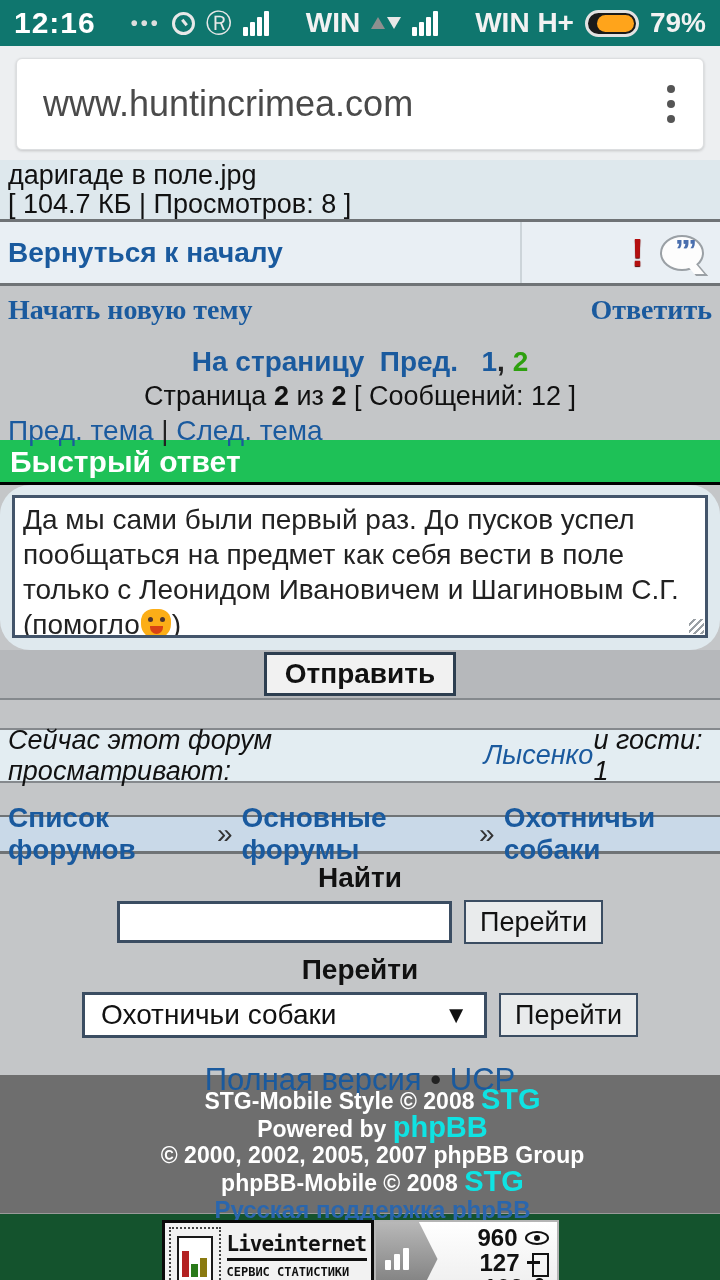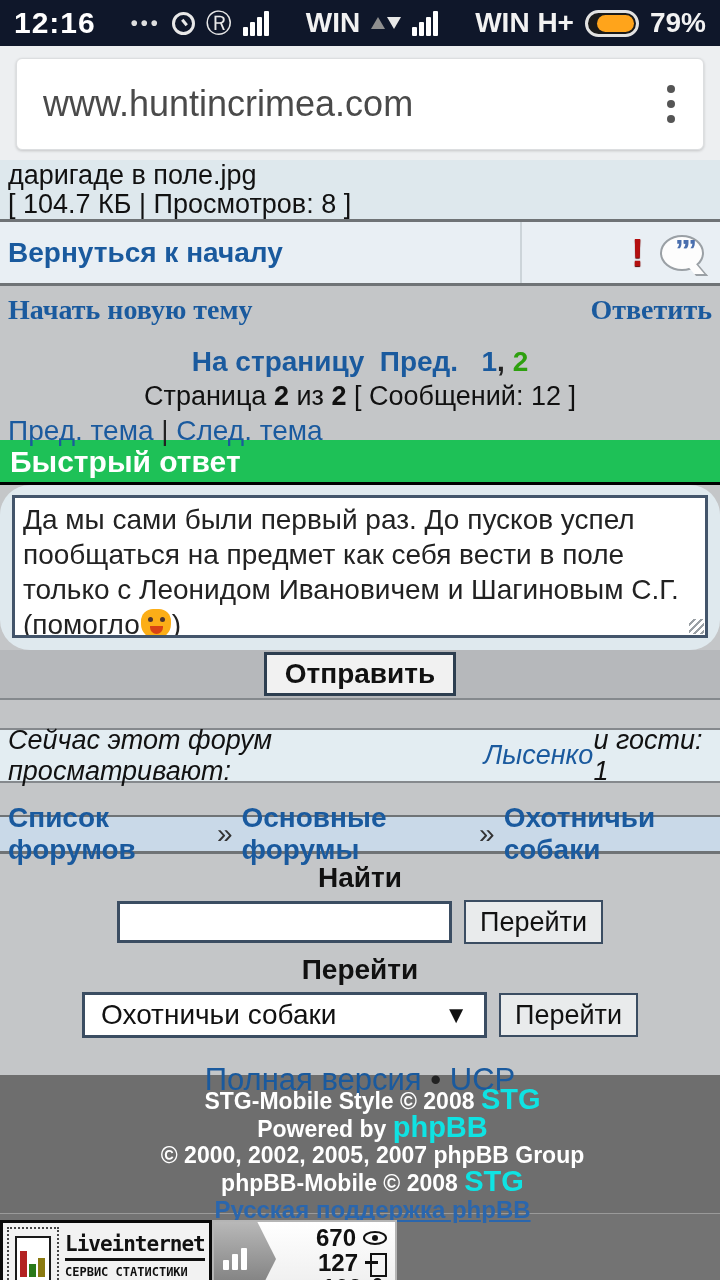--- a/index.html
+++ b/index.html
@@ -1,21 +1,21 @@
 <!DOCTYPE html>
 <html><head>
 <meta charset="utf-8">
 <style>
   * { margin:0; padding:0; box-sizing:border-box; }
   html,body { background:#000; }
   body { font-family:"Liberation Sans","DejaVu Sans",sans-serif; }
   .screen { width:720px; height:1280px; overflow:hidden; background:#c4c6c8; position:relative; }
 
   
-  .status-bar { height:46px; background:#0f172a; color:#fff; display:flex; align-items:center; padding:0 14px; }
+  .status-bar { height:46px; background:#0f766e; color:#fff; display:flex; align-items:center; padding:0 14px; }
   .sb-time { font-size:30px; font-weight:bold; letter-spacing:1px; }
   .sb-right { margin-left:auto; display:flex; align-items:center; gap:11px; }
   .sb-dots { color:#ddd; font-size:20px; letter-spacing:3px; font-weight:bold; }
   .sb-alarm { width:23px; height:23px; border:3px solid #e8e8e8; border-radius:50%; position:relative; }
   .sb-alarm::before { content:""; position:absolute; left:8px; top:4px; width:3px; height:7px; background:#e8e8e8; transform:rotate(-40deg); }
   .sb-roaming { font-size:26px; color:#e8e8e8; line-height:1; }
   .sb-sig { display:inline-flex; align-items:flex-end; gap:2px; height:25px; }
   .sb-sig i { width:5px; background:#fff; border-radius:1px; }
   .sb-sig i:nth-child(1){height:9px;} .sb-sig i:nth-child(2){height:14px;}
   .sb-sig i:nth-child(3){height:19px;} .sb-sig i:nth-child(4){height:25px;}
@@ -83,21 +83,21 @@
   .select-box { width:405px; height:46px; border:3px solid #3b4d62; background:#fff; display:flex; align-items:center; padding:0 16px; font-size:28px; color:#111; }
   .select-arrow { margin-left:auto; font-size:24px; color:#111; }
   .version-line { margin-top:24px; font-size:31px; }
   .version-dot { color:#222; }
 
   .footer { height:138px; background:#6e6e6e; text-align:center; padding-top:12px; color:#fff; font-size:23px; font-weight:bold; }
   .footer div { margin-bottom:1px; line-height:25px;padding-left:25px; }
   .cyan-link { color:#0fe3e3; font-size:29px; text-decoration:none; }
   .footer-blue-link { color:#2a66ad; font-size:24px; }
 
-  .counters { height:67px; background:#737373; border-top:1px solid #9a9a9a; display:flex; padding-top:6px; overflow:hidden; }
+  .counters { height:67px; background:#14532d; border-top:1px solid #9a9a9a; display:flex; justify-content:center; padding-top:6px; overflow:hidden; }
   .li-badge { width:212px; height:78px; border:3px solid #0a0a0a; background:#f2f2f2; display:flex; gap:6px; padding:4px; }
   .li-left { flex:0 0 52px; border:2px dotted #444; display:flex; align-items:center; justify-content:center; }
   .li-chart { width:36px; height:46px; border:2px solid #1a1a1a; background:#fff; display:flex; align-items:flex-end; gap:2px; padding:3px; }
   .li-chart i { width:7px; }
   .li-bar-red { height:26px; background:#b32222; }
   .li-bar-green { height:13px; background:#2a7a1a; }
   .li-bar-olive { height:19px; background:#8a7a10; }
   .li-right { flex:1; padding-top:3px; font-family:"DejaVu Sans Mono",monospace; }
   .li-title { font-size:21px; font-weight:bold; letter-spacing:-1px; color:#111; border-bottom:3px solid #111; line-height:28px; }
   .li-sub { font-size:12px; font-weight:bold; color:#111; margin-top:4px; letter-spacing:0px; }
@@ -275,21 +275,21 @@
     <div class="c-badge">
       <div class="c-chevron">
         <div class="c-bars">
             <i></i>
             <i></i>
             <i></i>
           </div>
       </div>
       <div class="c-stats">
         <div class="c-row">
-          <span class="c-val">670</span>
+          <span class="c-val">960</span>
           <span class="ic-eye"></span>
         </div>
         <div class="c-row">
           <span class="c-val">127</span>
           <span class="ic-login"></span>
         </div>
         <div class="c-row">
           <span class="c-val">109</span>
           <span class="ic-person"></span>
         </div>

